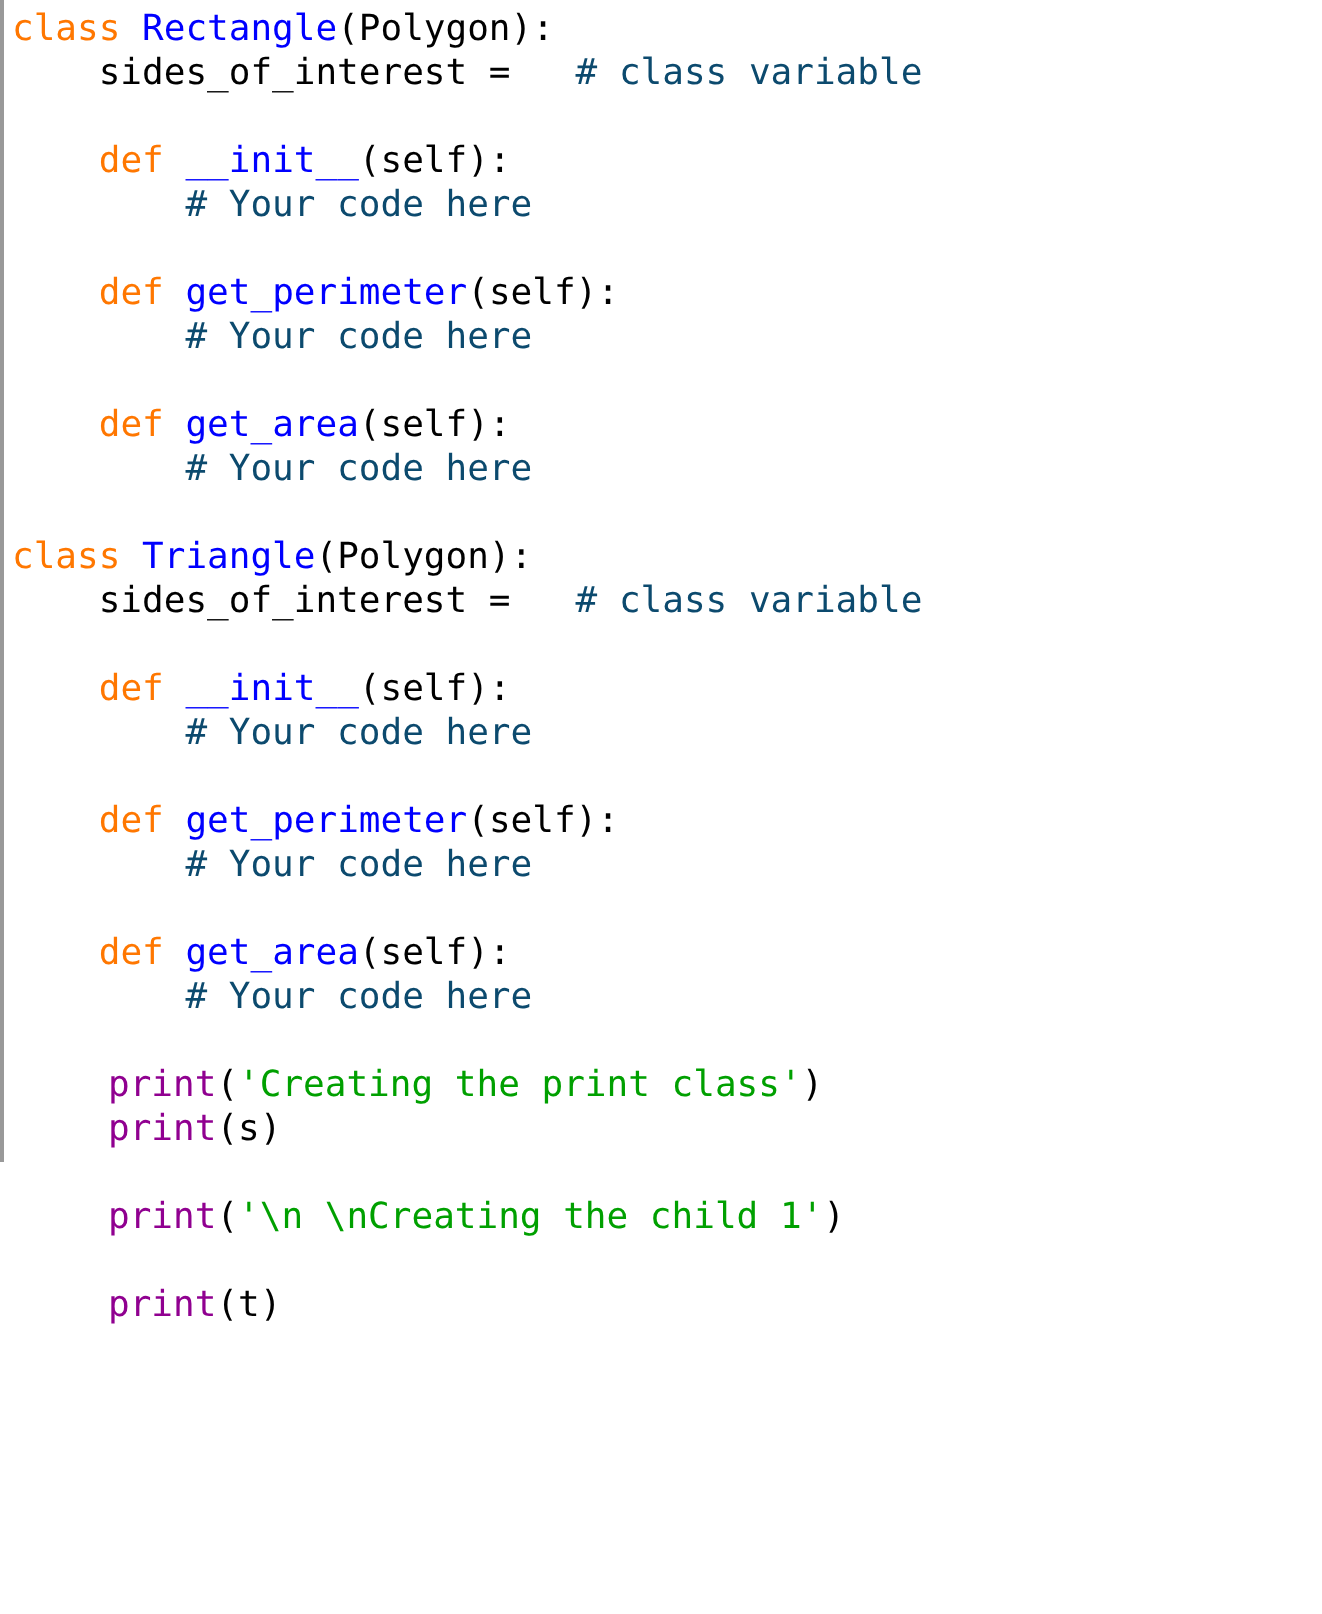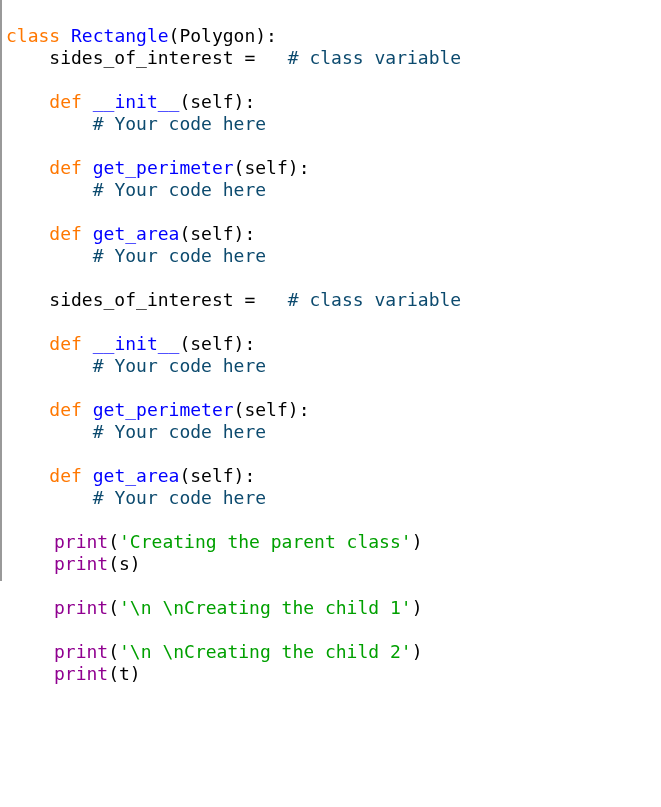--- a/index.html
+++ b/index.html
@@ -13,21 +13,21 @@
     height: 807px;
     overflow: hidden;
     font-family: "DejaVu Sans Mono", "Liberation Mono", monospace;
   }
   #code-listing {
     box-sizing: border-box;
     width: 661px;
     height: 581px;
     background: #ffffff;
     border-left: 2px solid #999999;
-    padding: 25px 0 0 4px;
+    padding: 4px 0 0 4px;
   }
   .code-line {
     height: 22px;
     line-height: 22px;
     font-size: 18px;
     white-space: pre;
     letter-spacing: 0px;
     color: #000000;
   }
   .code-line.blank {
@@ -50,31 +50,31 @@
     <div class="code-line blank">&nbsp;</div>
     <div class="code-line"><span class="tok-plain">    </span><span class="tok-kw">def </span><span class="tok-def">__init__</span><span class="tok-plain">(self):</span></div>
     <div class="code-line"><span class="tok-plain">        </span><span class="tok-com"># Your code here</span></div>
     <div class="code-line blank">&nbsp;</div>
     <div class="code-line"><span class="tok-plain">    </span><span class="tok-kw">def </span><span class="tok-def">get_perimeter</span><span class="tok-plain">(self):</span></div>
     <div class="code-line"><span class="tok-plain">        </span><span class="tok-com"># Your code here</span></div>
     <div class="code-line blank">&nbsp;</div>
     <div class="code-line"><span class="tok-plain">    </span><span class="tok-kw">def </span><span class="tok-def">get_area</span><span class="tok-plain">(self):</span></div>
     <div class="code-line"><span class="tok-plain">        </span><span class="tok-com"># Your code here</span></div>
     <div class="code-line blank">&nbsp;</div>
+    <div class="code-line"><span class="tok-kw">class </span><span class="tok-def">Triangle</span><span class="tok-plain">(Polygon):</span></div>
     <div class="code-line"><span class="tok-plain">    sides_of_interest =   </span><span class="tok-com"># class variable</span></div>
     <div class="code-line blank">&nbsp;</div>
     <div class="code-line"><span class="tok-plain">    </span><span class="tok-kw">def </span><span class="tok-def">__init__</span><span class="tok-plain">(self):</span></div>
     <div class="code-line"><span class="tok-plain">        </span><span class="tok-com"># Your code here</span></div>
     <div class="code-line blank">&nbsp;</div>
     <div class="code-line"><span class="tok-plain">    </span><span class="tok-kw">def </span><span class="tok-def">get_perimeter</span><span class="tok-plain">(self):</span></div>
     <div class="code-line"><span class="tok-plain">        </span><span class="tok-com"># Your code here</span></div>
     <div class="code-line blank">&nbsp;</div>
     <div class="code-line"><span class="tok-plain">    </span><span class="tok-kw">def </span><span class="tok-def">get_area</span><span class="tok-plain">(self):</span></div>
     <div class="code-line"><span class="tok-plain">        </span><span class="tok-com"># Your code here</span></div>
     <div class="code-line blank">&nbsp;</div>
-    <div class="code-line"><span class="tok-builtin">print</span><span class="tok-plain">(</span><span class="tok-str">'Creating the parent class'</span><span class="tok-plain">)</span></div>
+    <div class="code-line"><span class="tok-builtin">print</span><span class="tok-plain">(</span><span class="tok-str">'Creating the print class'</span><span class="tok-plain">)</span></div>
     <div class="code-line"><span class="tok-builtin">print</span><span class="tok-plain">(s)</span></div>
     <div class="code-line blank">&nbsp;</div>
     <div class="code-line"><span class="tok-builtin">print</span><span class="tok-plain">(</span><span class="tok-str">'\n \nCreating the child 1'</span><span class="tok-plain">)</span></div>
     <div class="code-line blank">&nbsp;</div>
-    <div class="code-line"><span class="tok-builtin">print</span><span class="tok-plain">(</span><span class="tok-str">'\n \nCreating the child 2'</span><span class="tok-plain">)</span></div>
     <div class="code-line"><span class="tok-builtin">print</span><span class="tok-plain">(t)</span></div>
   </div>
 
 </body></html>

